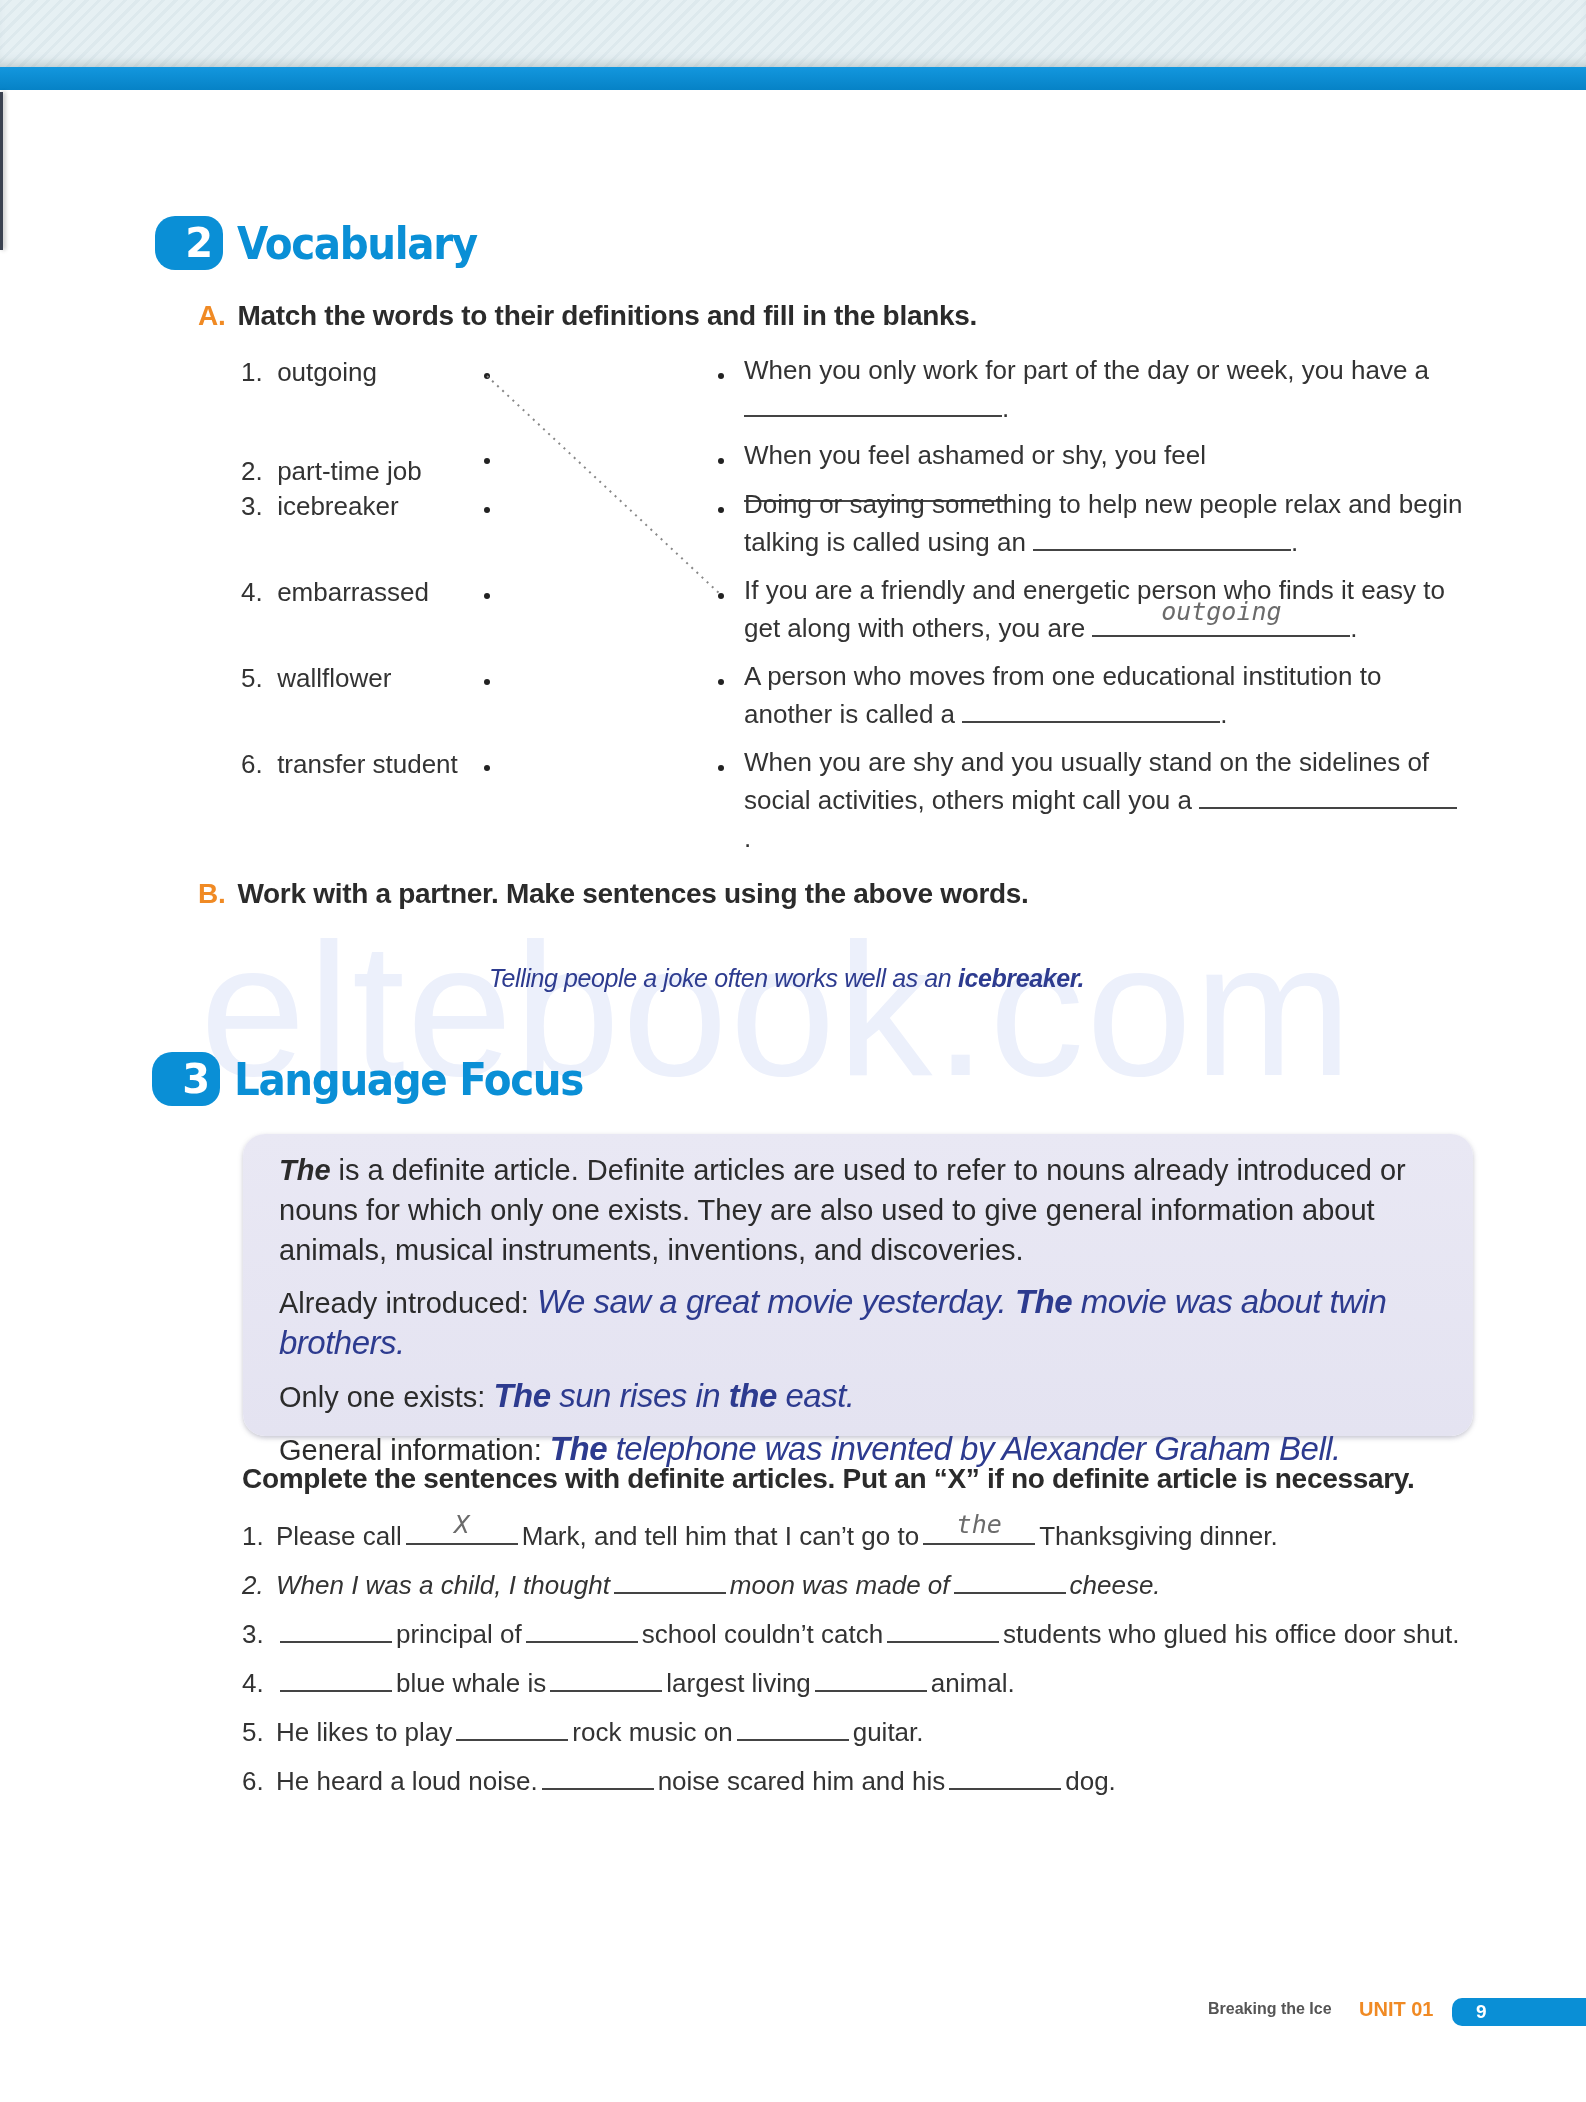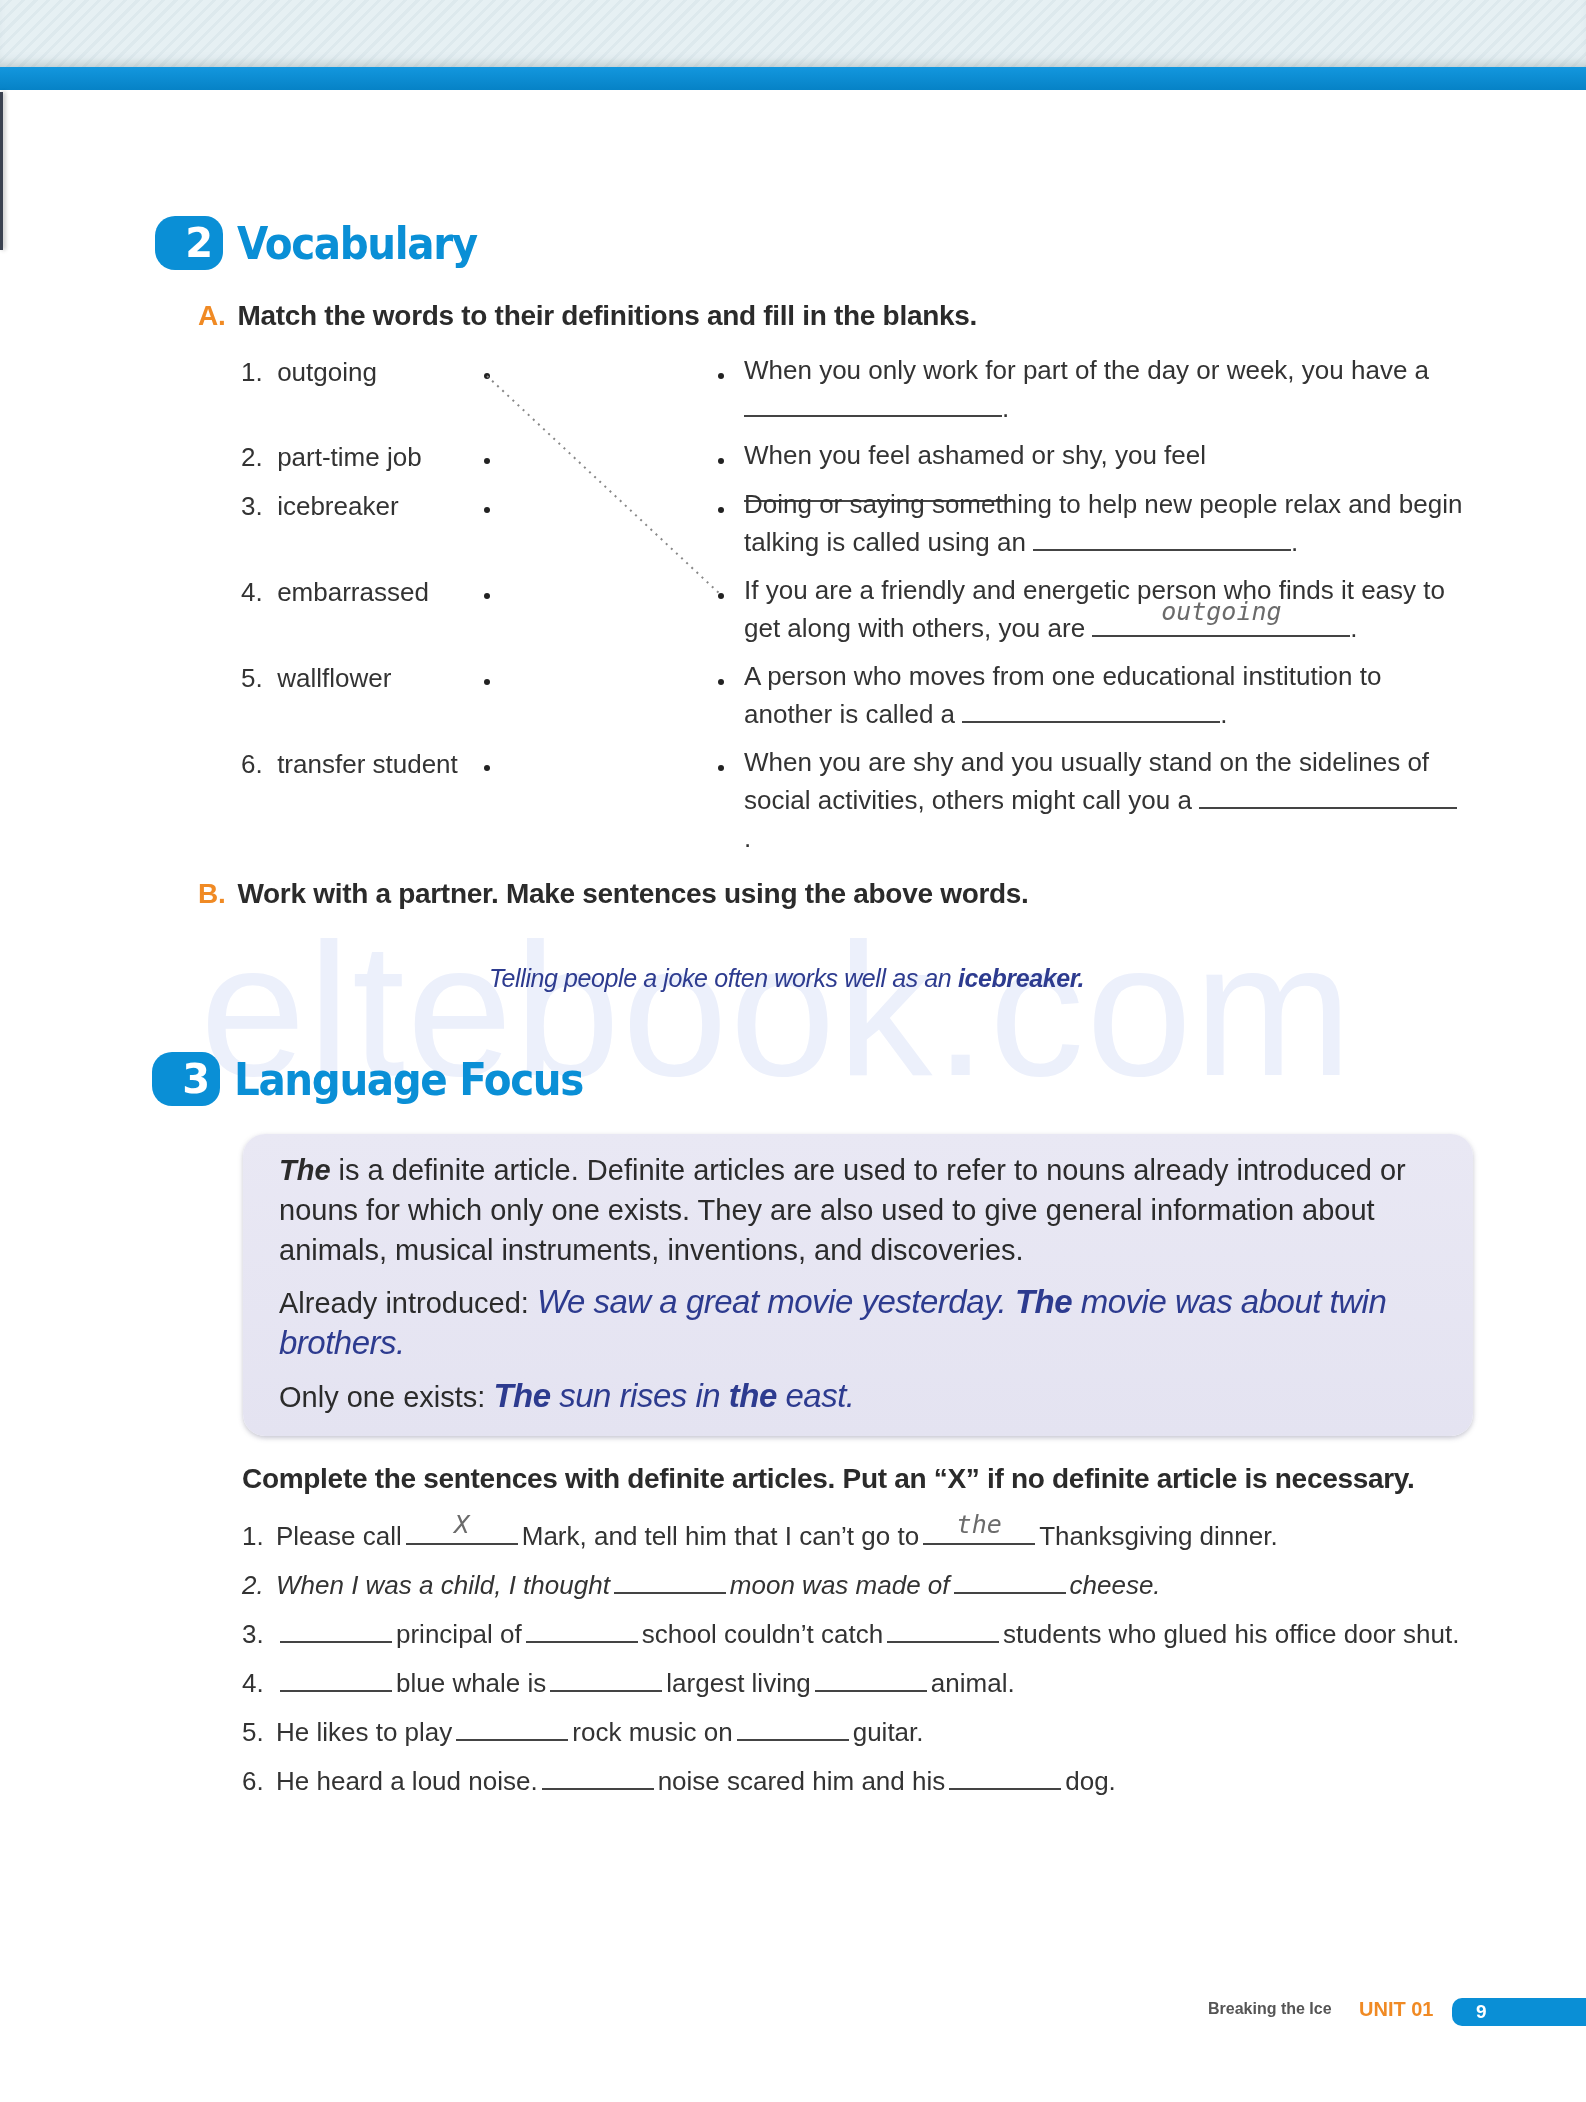--- a/index.html
+++ b/index.html
@@ -102,21 +102,21 @@
   <div class="sec-title">Vocabulary</div>
 </div>
 
 <div class="abs instr" style="left:198px; top:300px;">
   <span class="letter">A.</span><span>Match the words to their definitions and fill in the blanks.</span>
 </div>
 
 <div id="words-col">
     <div class="abs word" style="left: 241px; top: 357px;"><span>1.</span>&nbsp; <span>outgoing</span></div>
     <div class="abs dot" style="left: 484px; top: 373px;"></div>
-    <div class="abs word" style="left: 241px; top: 442px;"><span>2.</span>&nbsp; <span>part-time job</span></div>
+    <div class="abs word" style="left: 241px; top: 456px;"><span>2.</span>&nbsp; <span>part-time job</span></div>
     <div class="abs dot" style="left: 484px; top: 458px;"></div>
     <div class="abs word" style="left: 241px; top: 491px;"><span>3.</span>&nbsp; <span>icebreaker</span></div>
     <div class="abs dot" style="left: 484px; top: 507px;"></div>
     <div class="abs word" style="left: 241px; top: 577px;"><span>4.</span>&nbsp; <span>embarrassed</span></div>
     <div class="abs dot" style="left: 484px; top: 593px;"></div>
     <div class="abs word" style="left: 241px; top: 663px;"><span>5.</span>&nbsp; <span>wallflower</span></div>
     <div class="abs dot" style="left: 484px; top: 679px;"></div>
     <div class="abs word" style="left: 241px; top: 749px;"><span>6.</span>&nbsp; <span>transfer student</span></div>
     <div class="abs dot" style="left: 484px; top: 765px;"></div>
   </div>
@@ -150,20 +150,21 @@
 <div class="abs sec-head" style="left:152px; top:1052px;">
   <div class="badge">3</div>
   <div class="sec-title">Language Focus</div>
 </div>
 
 <div class="abs focus-box">
   <p class="focus-p"><i>The</i><span> is a definite article. Definite articles are used to refer to nouns already introduced or nouns for which only one exists. They are also used to give general information about animals, musical instruments, inventions, and discoveries.</span></p>
   <div id="focus-examples">
       <p class="focus-ex"><span>Already introduced:</span> <span class="ex"><span>We saw a great movie yesterday. </span><b>The</b><span> movie was about twin brothers.</span></span></p>
       <p class="focus-ex"><span>Only one exists:</span> <span class="ex"><b>The</b><span> sun rises in </span><b>the</b><span> east.</span></span></p>
+      <p class="focus-ex"><span>General information:</span> <span class="ex"><b>The</b><span> telephone was invented by Alexander Graham Bell.</span></span></p>
     </div>
 </div>
 
 <div class="abs instr" style="left:242px; top:1463px;">Complete the sentences with definite articles. Put an “X” if no definite article is necessary.</div>
 
 <div id="sentences">
     <div class="abs sent" style="left: 242px; top: 1521px;"><span class="num">1.</span><span>Please call</span><span class="sblank"><span class="hand">X</span></span><span>Mark, and tell him that I can’t go to</span><span class="sblank"><span class="hand">the</span></span><span>Thanksgiving dinner.</span></div>
     <div class="abs sent" style="left: 242px; top: 1570px; font-style: italic;"><span class="num">2.</span><span>When I was a child, I thought</span><span class="sblank"><span class="hand"></span></span><span>moon was made of</span><span class="sblank"><span class="hand"></span></span><span>cheese.</span></div>
     <div class="abs sent" style="left: 242px; top: 1619px;"><span class="num">3.</span><span class="sblank"><span class="hand"></span></span><span>principal of</span><span class="sblank"><span class="hand"></span></span><span>school couldn’t catch</span><span class="sblank"><span class="hand"></span></span><span>students who glued his office door shut.</span></div>
     <div class="abs sent" style="left: 242px; top: 1668px;"><span class="num">4.</span><span class="sblank"><span class="hand"></span></span><span>blue whale is</span><span class="sblank"><span class="hand"></span></span><span>largest living</span><span class="sblank"><span class="hand"></span></span><span>animal.</span></div>

